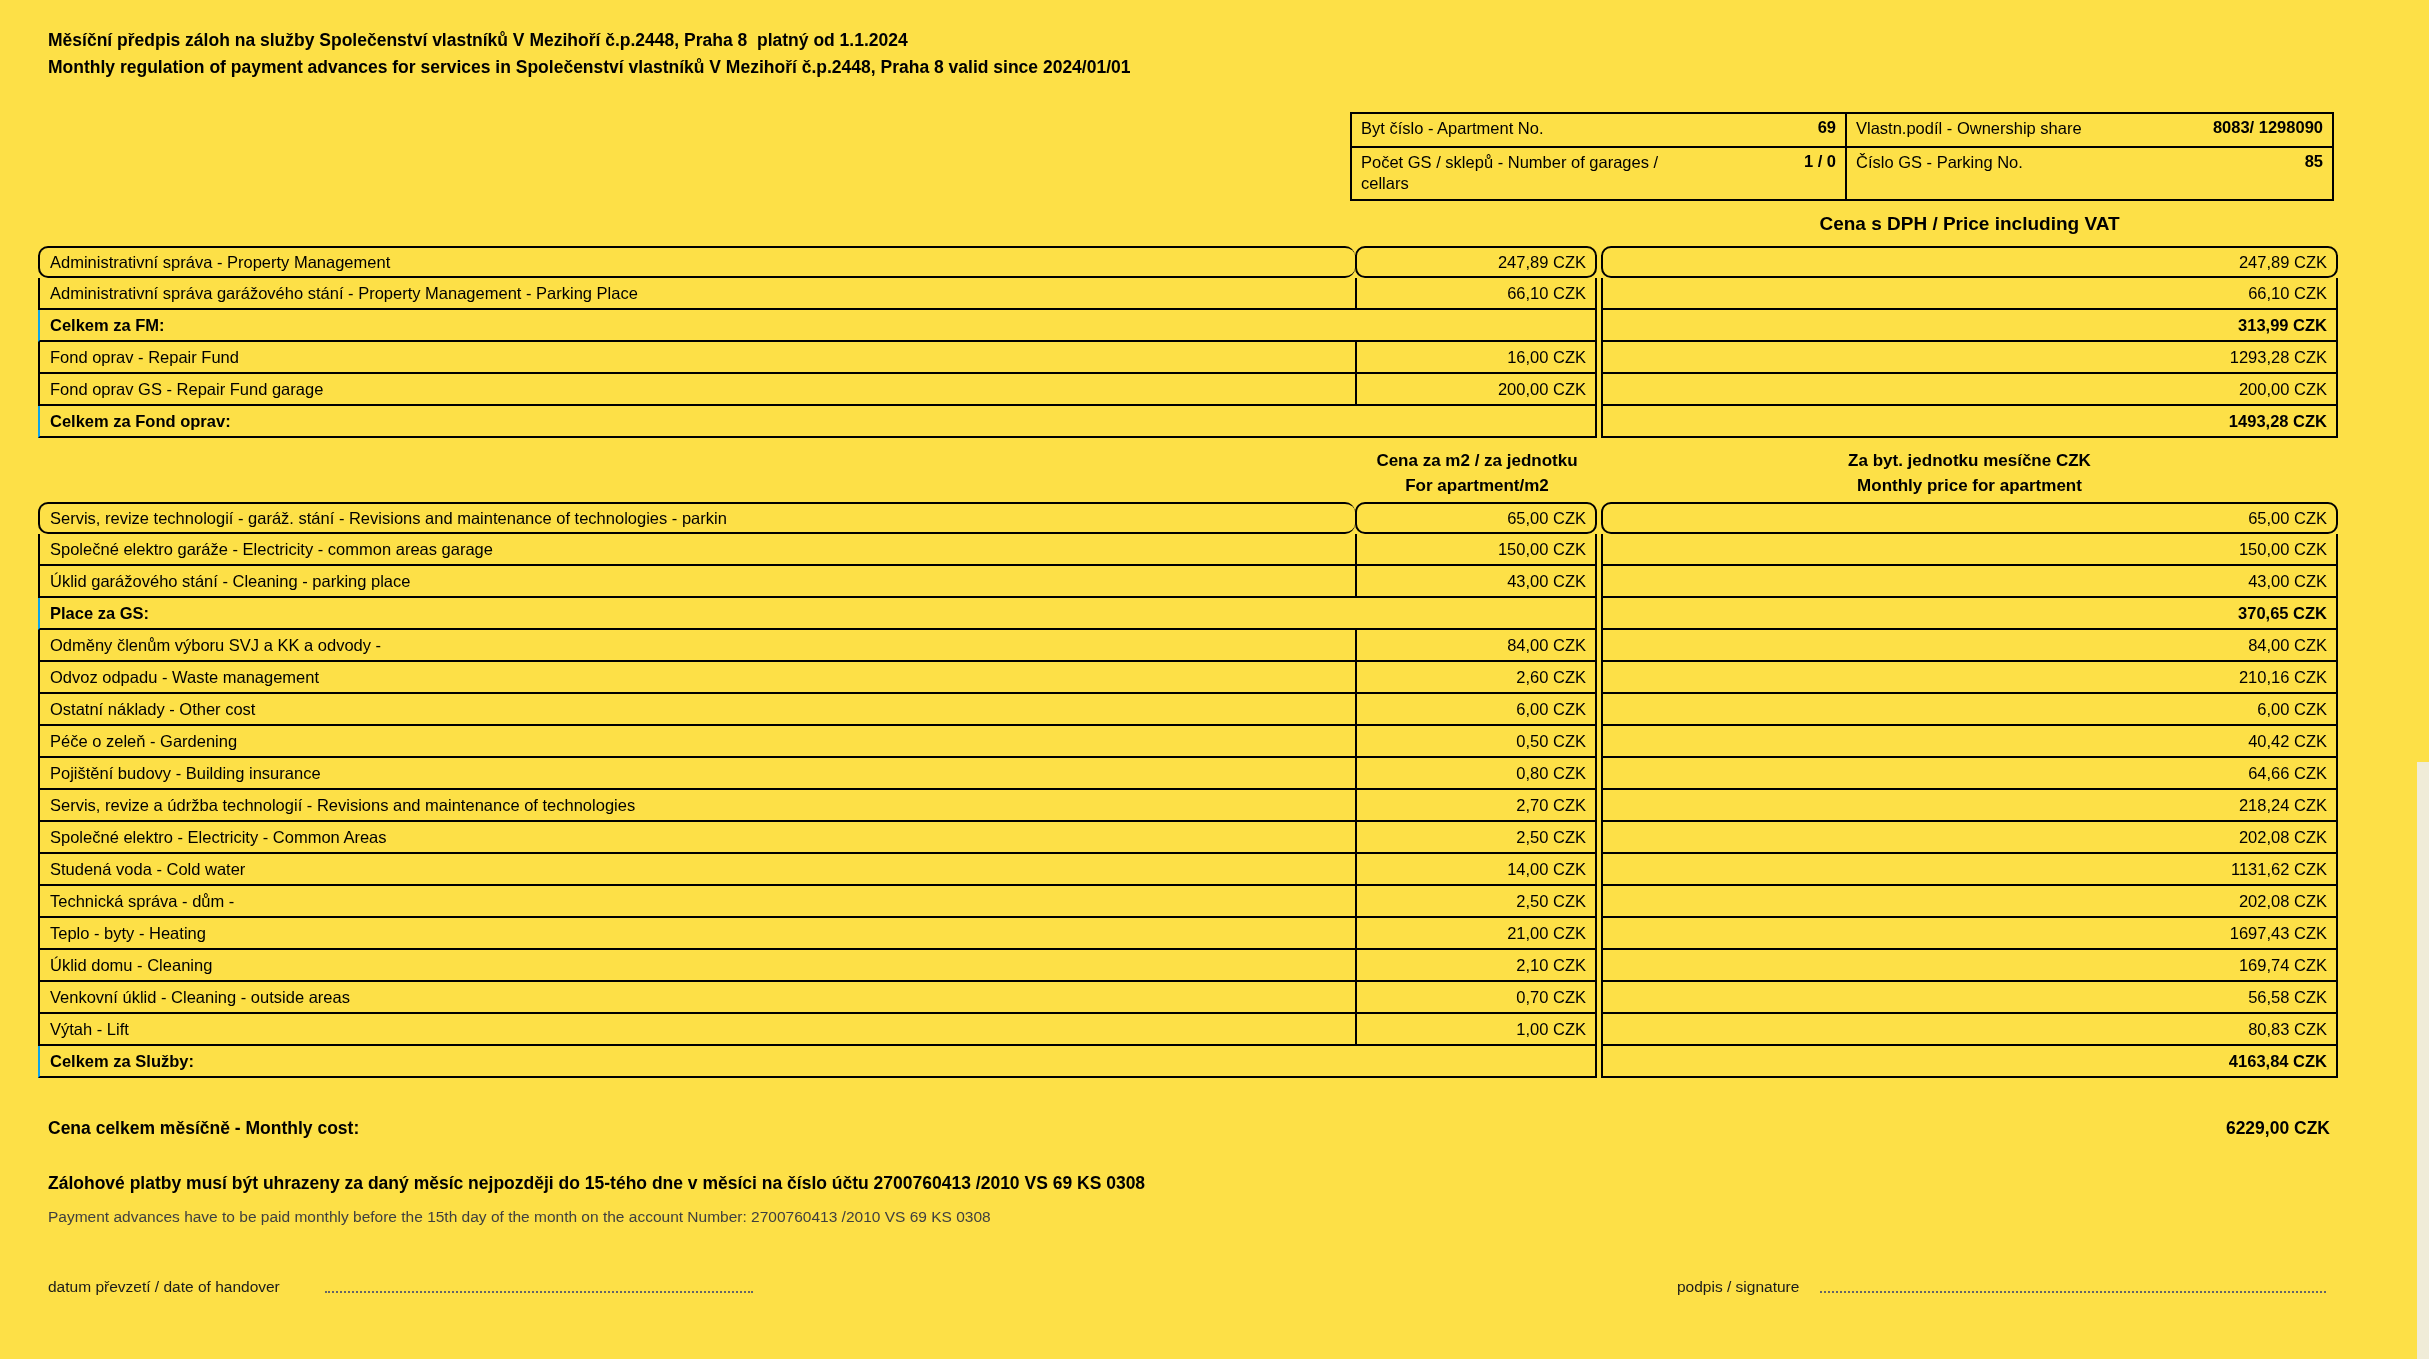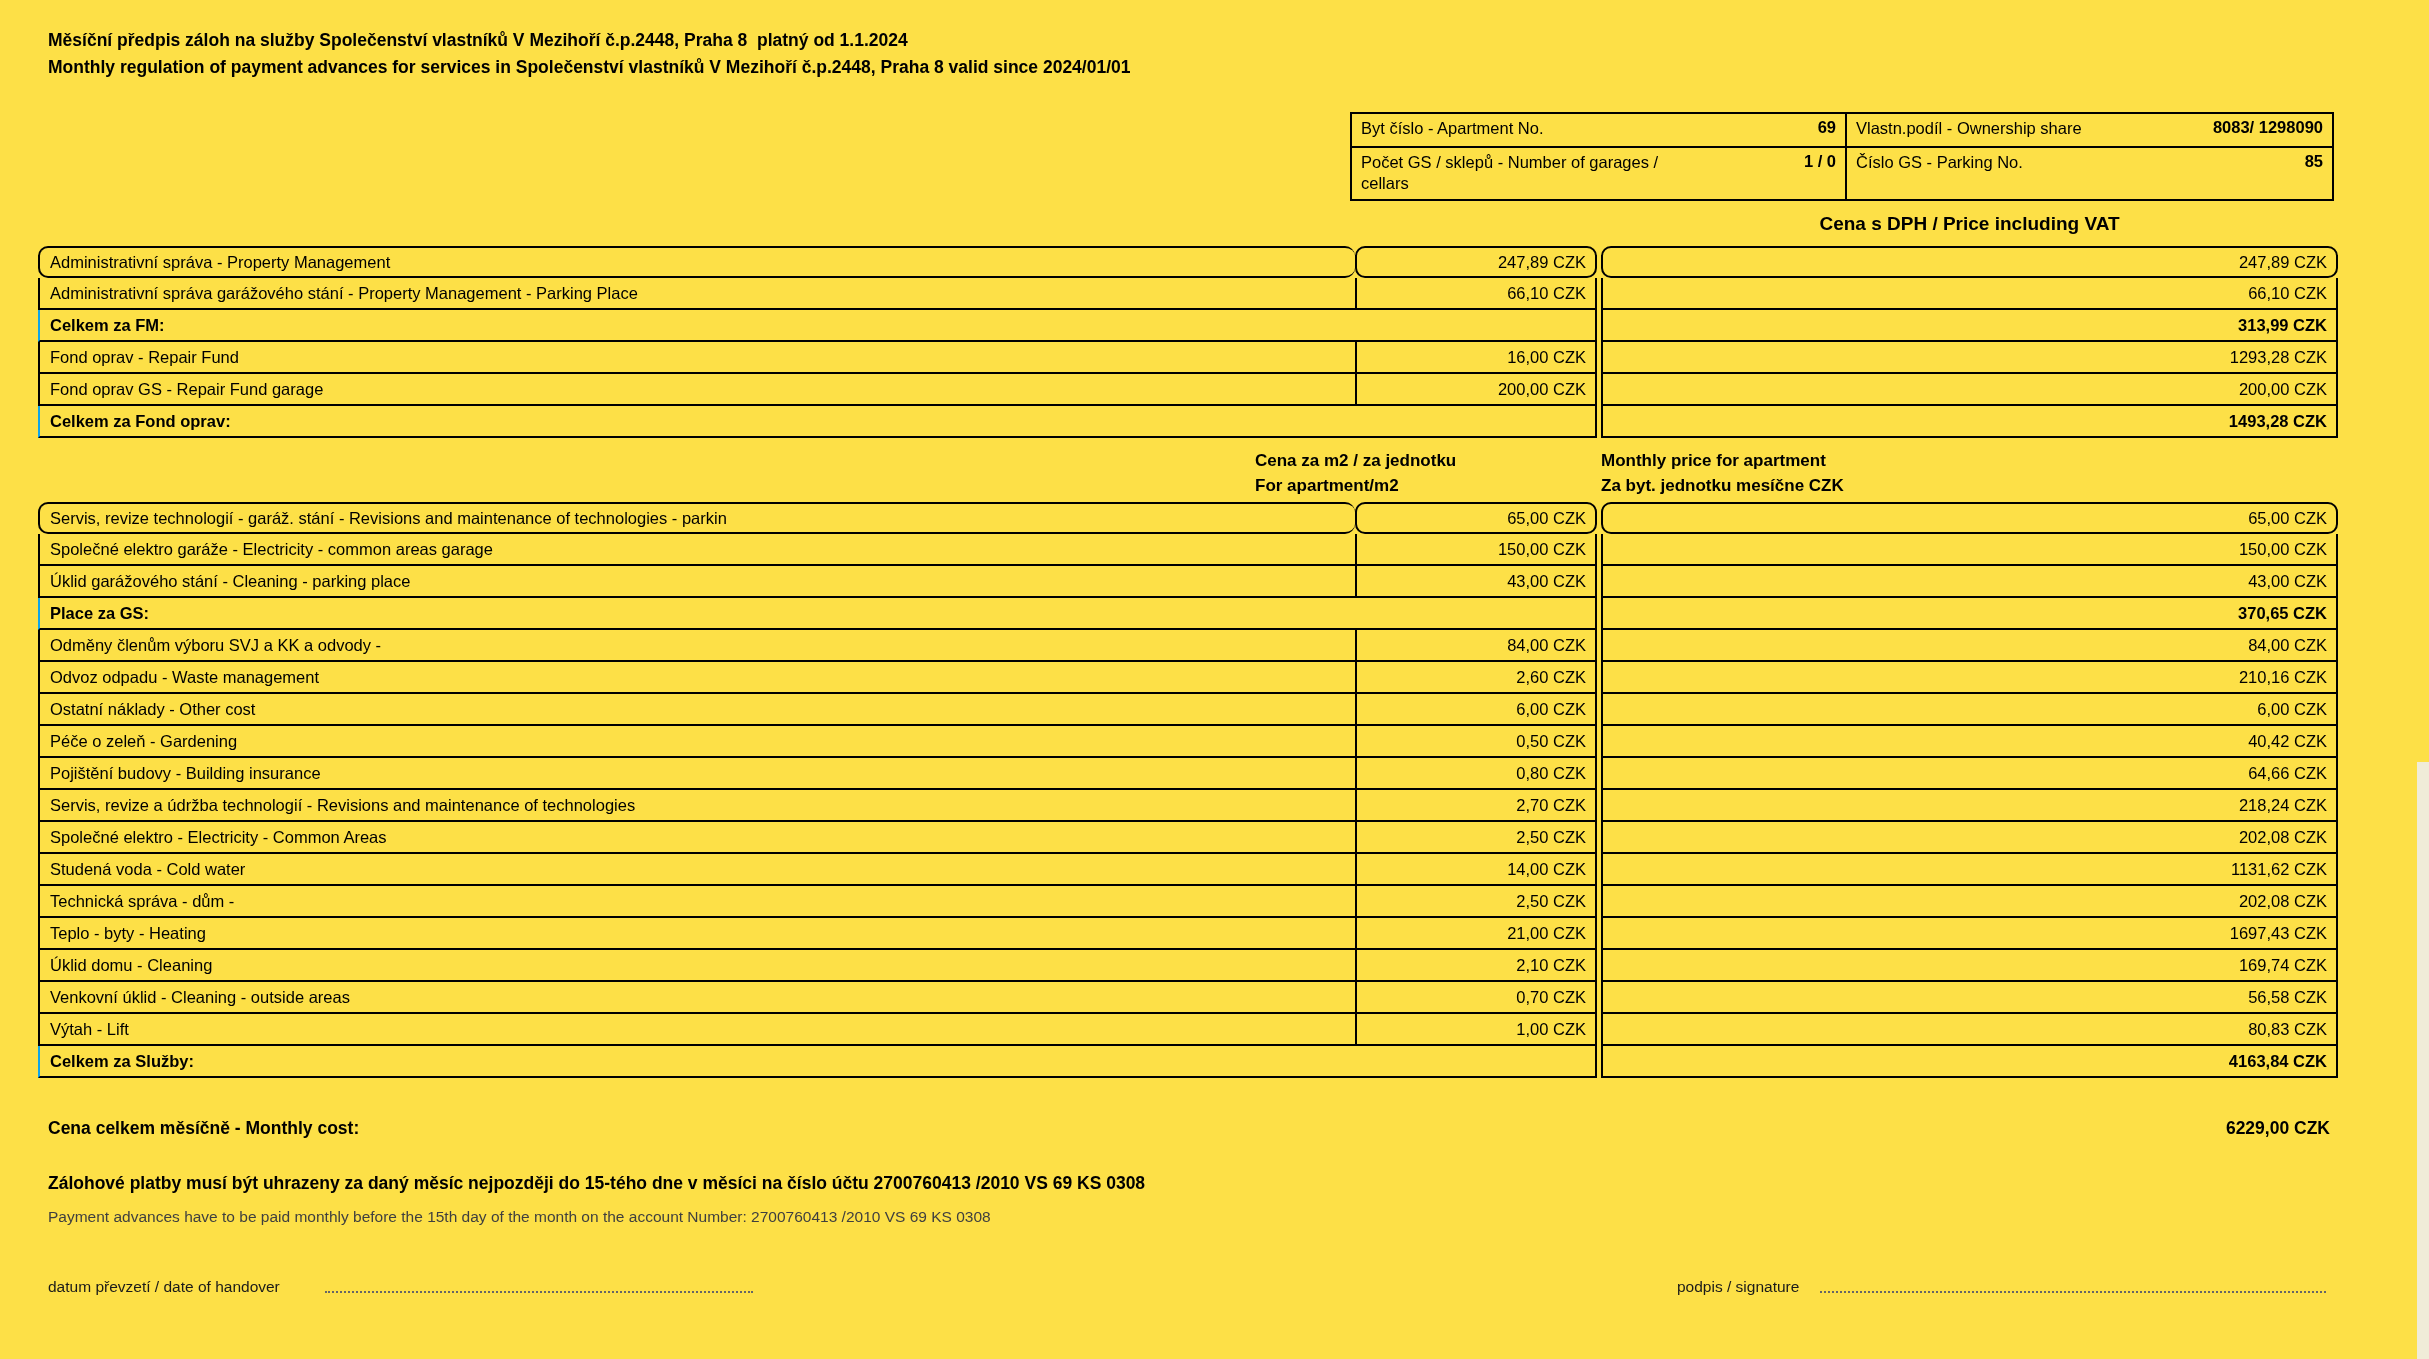--- a/index.html
+++ b/index.html
@@ -26,21 +26,21 @@
   }
   .info-cell { position: relative; padding: 4px 9px 0 9px; box-sizing: border-box; }
   .info-cell.col2 { border-left: 2px solid #000; }
   .info-cell.row2 { border-top: 2px solid #000; }
   .info-label { display: inline-block; line-height: 21px; }
   .info-label.wrap { width: 345px; }
   .info-value { position: absolute; right: 9px; top: 4px; font-weight: bold; }
 
   
   .vat-header { left: 1601px; top: 213px; width: 737px; text-align: center; font-weight: bold; font-size: 19px; }
-  .col-header { text-align: left; font-weight: bold; font-size: 17px; line-height: 25px; }
+  .col-header { text-align: center; font-weight: bold; font-size: 17px; line-height: 25px; }
   .unit-header { left: 1255px; top: 448px; width: 444px; }
   .monthly-header { left: 1601px; top: 448px; width: 737px; }
 
   
   .ttable { position: absolute; left: 38px; }
   #section1 { top: 246px; }
   #section2 { top: 502px; }
   .trow { display: flex; height: 32px; }
   .cell {
     box-sizing: border-box; border-bottom: 2px solid #000;
@@ -136,22 +136,22 @@
         <div class="c-gap"></div>
         <div class="cell c-month">1493,28 CZK</div>
       </div>
     </div>
 
   <div class="abs col-header unit-header">
     <div>Cena za m2 / za  jednotku</div>
     <div>For apartment/m2</div>
   </div>
   <div class="abs col-header monthly-header">
+    <div>Za byt. jednotku mesíčne CZK</div>
     <div>Monthly price for apartment</div>
-    <div>Za byt. jednotku mesíčne CZK</div>
   </div>
 
   <div class="ttable" id="section2">
       <div class="trow first">
         <div class="cell c-label">Servis, revize technologií - garáž. stání - Revisions and maintenance of technologies - parkin</div>
         <div class="cell c-unit">65,00 CZK</div>
         <div class="c-gap"></div>
         <div class="cell c-month">65,00 CZK</div>
       </div>
       <div class="trow">

